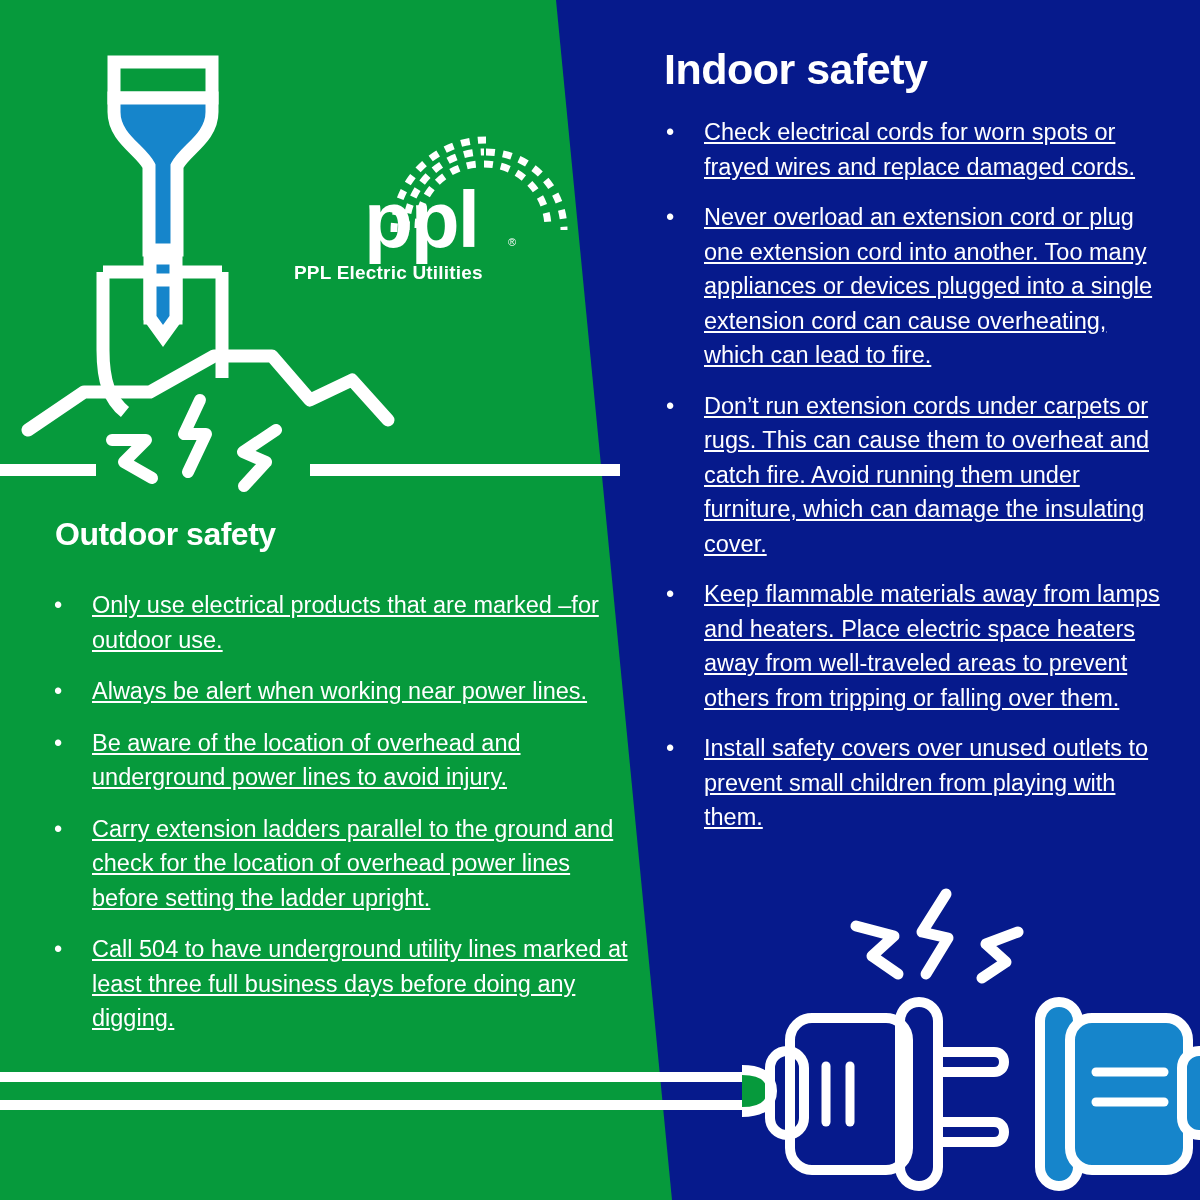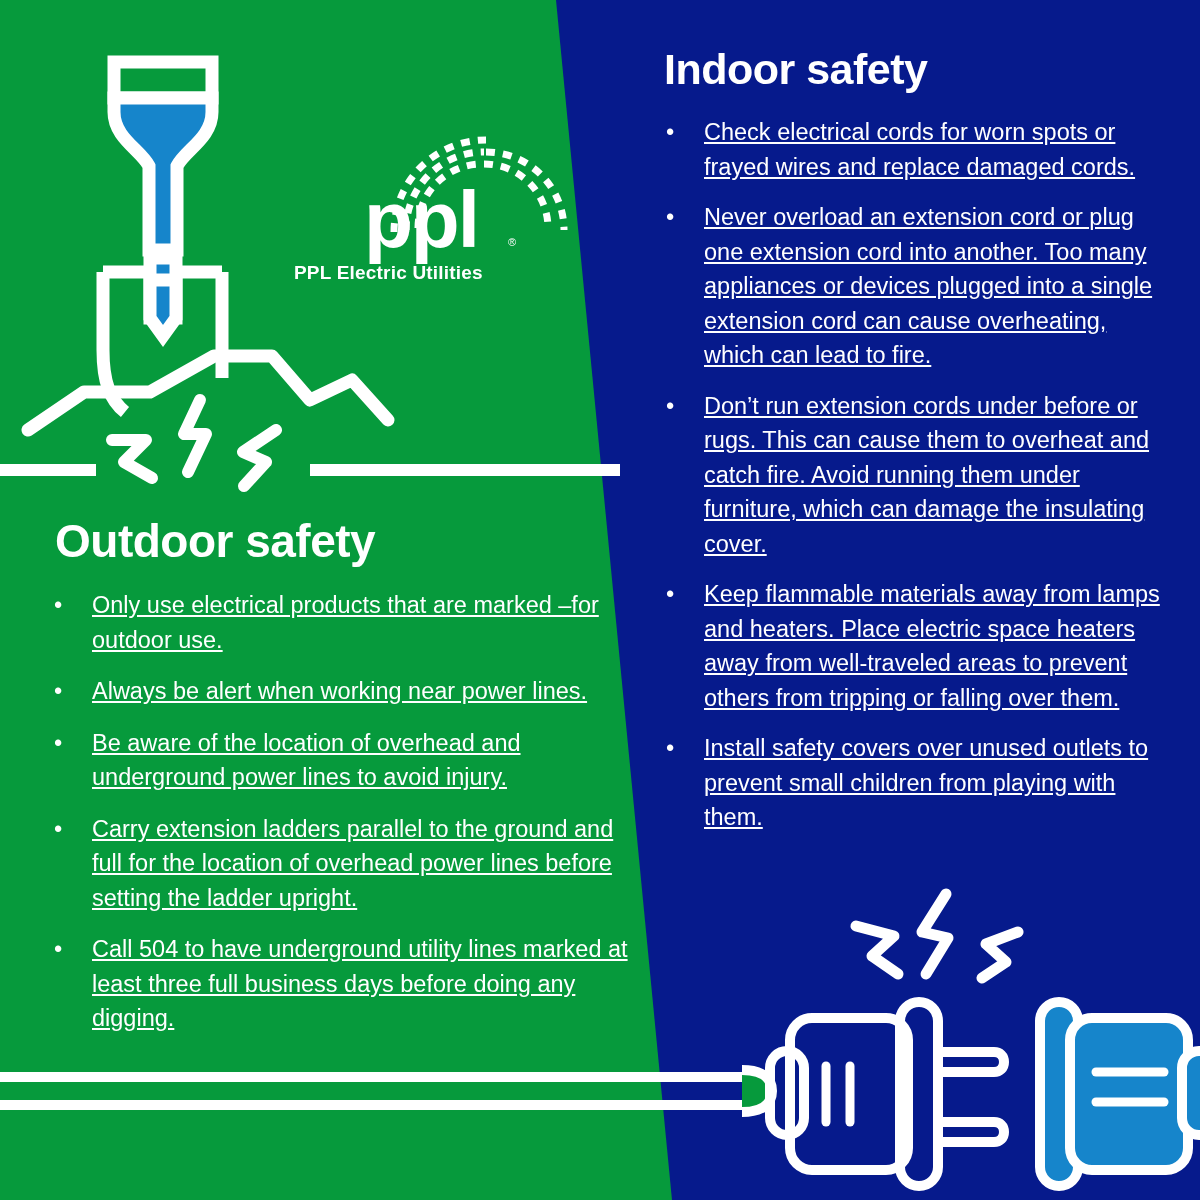--- a/index.html
+++ b/index.html
@@ -26,21 +26,21 @@
   .art svg{display:block;overflow:visible;}
 
   
   .heading{
     color:#ffffff;font-weight:bold;
     font-family:"Liberation Sans","DejaVu Sans",sans-serif;
     letter-spacing:-0.5px;
     line-height:1.0;
     margin:0;
   }
-  .h-outdoor{position:absolute;left:55px;top:518px;font-size:46px;}
+  .h-outdoor{position:absolute;left:55px;top:518px;font-size:32px;}
   .h-indoor{position:absolute;left:664px;top:48px;font-size:43px;}
 
   ul.bullets{list-style:none;margin:0;padding:0;}
   ul.bullets li{
     position:relative;
     color:#ffffff;
     font-size:23.5px;
     line-height:34.5px;
     padding-left:44px;
     margin-bottom:17px;
@@ -149,21 +149,21 @@
       <li>
         <span class="dot">•</span>
         <span class="txt">Always be alert when working near power lines.</span>
       </li>
       <li>
         <span class="dot">•</span>
         <span class="txt">Be aware of the location of overhead and underground power lines to avoid injury.</span>
       </li>
       <li>
         <span class="dot">•</span>
-        <span class="txt">Carry extension ladders parallel to the ground and full for the location of overhead power lines before setting the ladder upright.</span>
+        <span class="txt">Carry extension ladders parallel to the ground and check for the location of overhead power lines before setting the ladder upright.</span>
       </li>
       <li>
         <span class="dot">•</span>
         <span class="txt">Call 504 to have underground utility lines marked at least three full business days before doing any digging.</span>
       </li>
     </ul>
   </div>
 
   <div class="blue-side">
     <h1 class="heading h-indoor" style="left:24px;">Indoor safety</h1>
@@ -173,21 +173,21 @@
     <li>
       <span class="dot">•</span>
       <span class="txt">Check electrical cords for worn spots or frayed wires and replace damaged cords.</span>
     </li>
     <li>
       <span class="dot">•</span>
       <span class="txt">Never overload an extension cord or plug one extension cord into another. Too many appliances or devices plugged into a single extension cord can cause overheating, which can lead to fire.</span>
     </li>
     <li>
       <span class="dot">•</span>
-      <span class="txt">Don’t run extension cords under before or rugs. This can cause them to overheat and catch fire. Avoid running them under furniture, which can damage the insulating cover.</span>
+      <span class="txt">Don’t run extension cords under carpets or rugs. This can cause them to overheat and catch fire. Avoid running them under furniture, which can damage the insulating cover.</span>
     </li>
     <li>
       <span class="dot">•</span>
       <span class="txt">Keep flammable materials away from lamps and heaters. Place electric space heaters away from well-traveled areas to prevent others from tripping or falling over them.</span>
     </li>
     <li>
       <span class="dot">•</span>
       <span class="txt">Install safety covers over unused outlets to prevent small children from playing with them.</span>
     </li>
   </ul>

